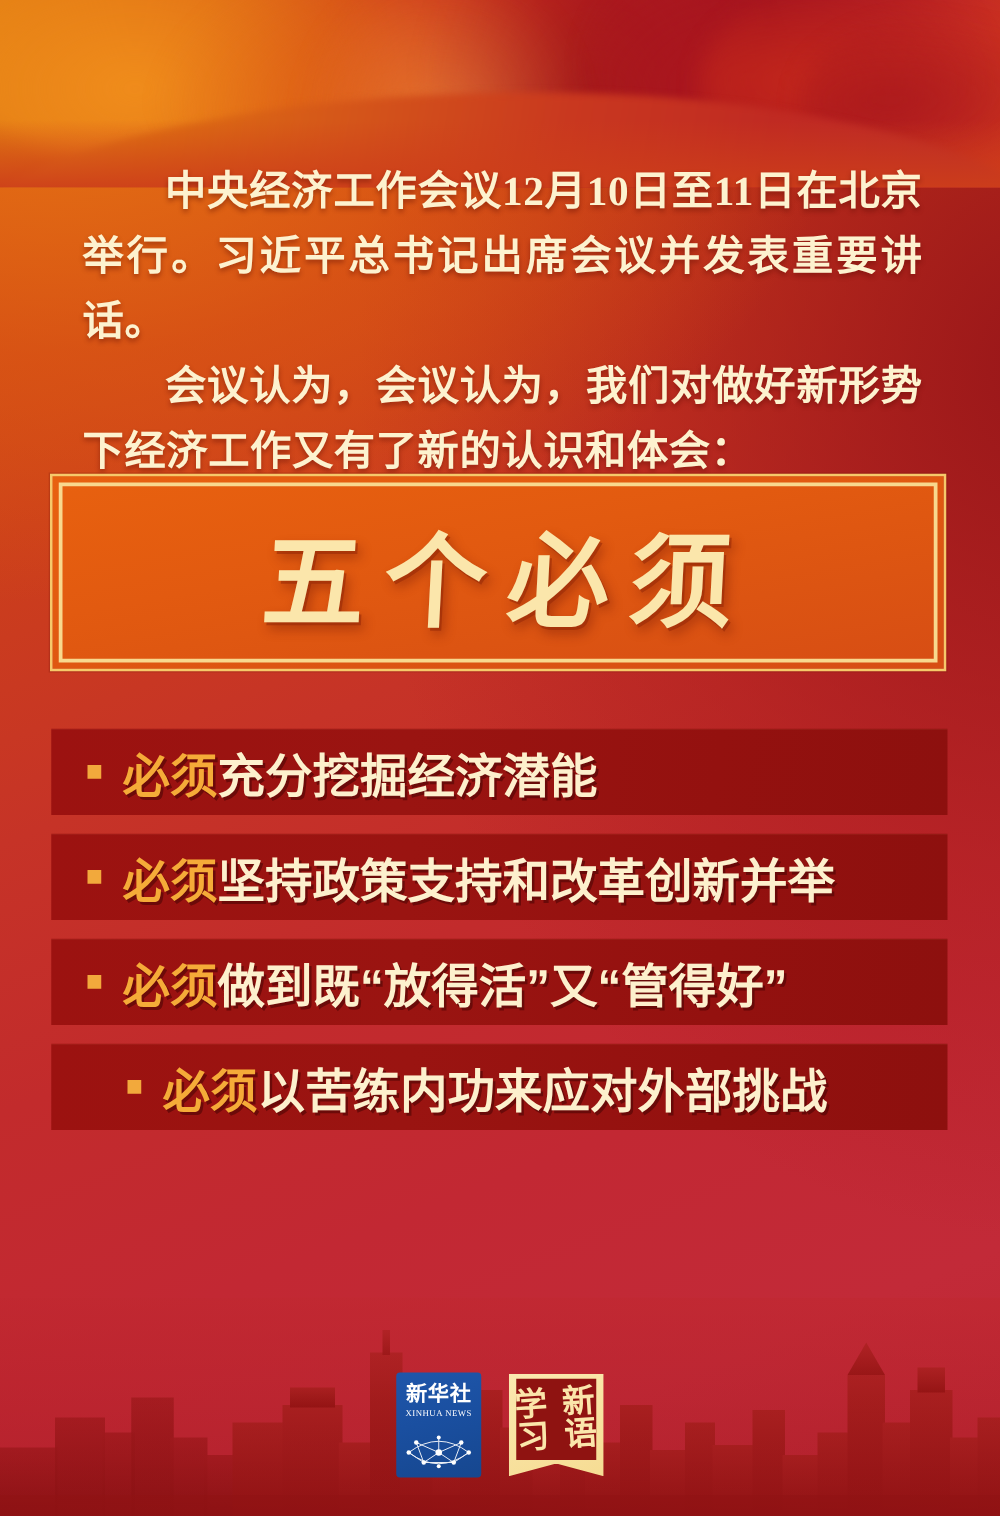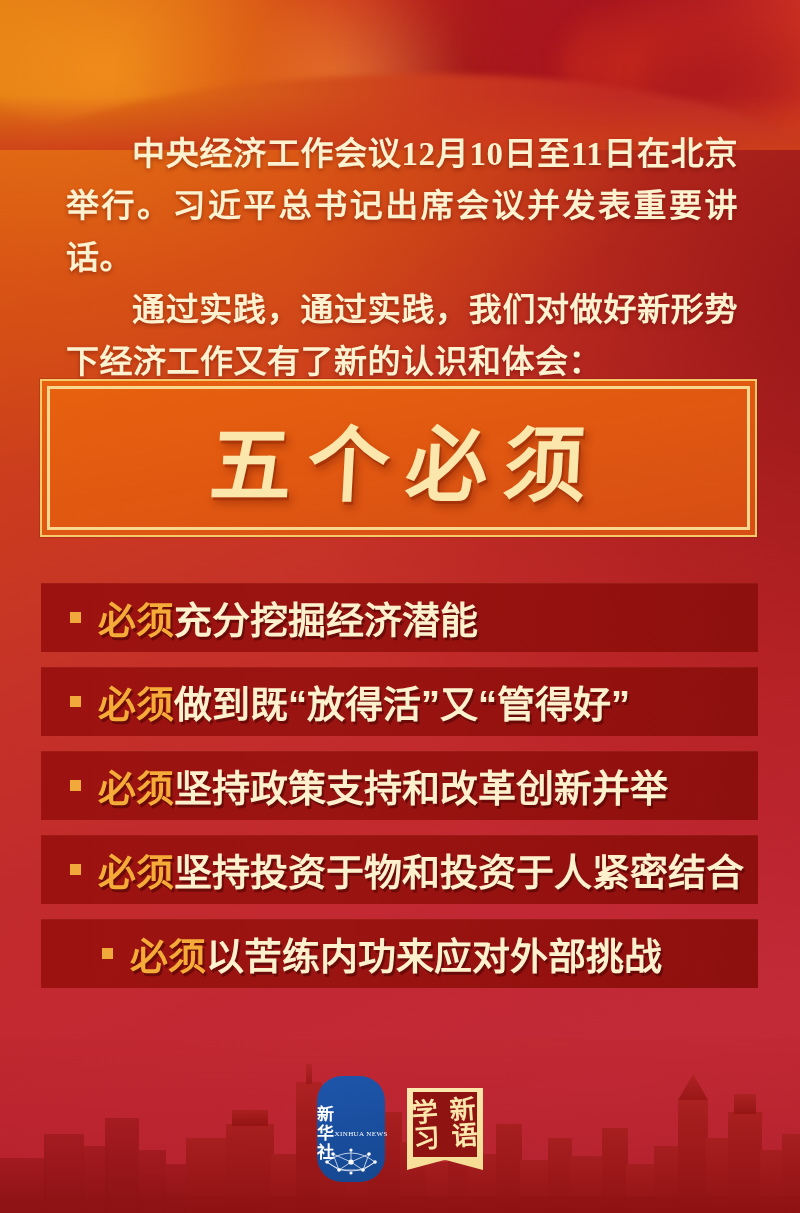--- a/index.html
+++ b/index.html
@@ -211,25 +211,25 @@
     left: 0;
     bottom: 31px;
     width: 800px;
     display: flex;
     justify-content: center;
     align-items: center;
     gap: 22px;
   }
   .logo-xinhua {
     width: 68px;
-    height: 106px;
-    border-radius: 25px;
+    height: 84px;
+    border-radius: 3px;
     background: linear-gradient(165deg, #1f56aa 0%, #1a4fa0 45%, #16478f 100%);
     display: flex;
-    flex-direction: row;
+    flex-direction: column;
     align-items: center;
     justify-content: flex-start;
     padding-top: 8px;
     box-sizing: border-box;
     position: relative;
   }
   .xh-cn {
     font-family: "Liberation Serif", "DejaVu Serif", serif;
     font-weight: bold;
     font-size: 17px;
@@ -302,50 +302,46 @@
     <div class="silk-fold f4"></div>
     <div class="silk-fold f5"></div>
     <div class="silk-fold f6"></div>
     <div class="silk-shine"></div>
     <div class="silk-hem"></div>
     <div class="silk-fade"></div>
   </div>
 
   <div class="intro">
     <p>中央经济工作会议12月10日至11日在北京举行。习近平总书记出席会议并发表重要讲话。</p>
-    <p>通过实践，通过实践，我们对做好新形势下经济工作又有了新的认识和体会：</p>
+    <p>会议认为，会议认为，我们对做好新形势下经济工作又有了新的认识和体会：</p>
   </div>
 
   <div class="plaque">
     <div class="plaque-inner">
       <div class="plaque-title">五个必须</div>
     </div>
   </div>
 
   <div class="list">
 
     <div class="row">
       <span class="bullet"></span>
       <span class="row-text"><span class="em">必须</span><span>充分挖掘经济潜能</span></span>
     </div>
 
     <div class="row">
       <span class="bullet"></span>
-      <span class="row-text"><span class="em">必须</span><span>做到既“放得活”又“管得好”</span></span>
+      <span class="row-text"><span class="em">必须</span><span>坚持政策支持和改革创新并举</span></span>
     </div>
 
     <div class="row">
       <span class="bullet"></span>
-      <span class="row-text"><span class="em">必须</span><span>坚持政策支持和改革创新并举</span></span>
-    </div>
-
-    <div class="row">
-      <span class="bullet"></span>
-      <span class="row-text"><span class="em">必须</span><span>坚持投资于物和投资于人紧密结合</span></span>
-    </div>
+      <span class="row-text"><span class="em">必须</span><span>做到既“放得活”又“管得好”</span></span>
+    </div>
+
 
     <div class="row">
       <span class="bullet"></span>
       <span class="row-text"><span class="em">必须</span><span>以苦练内功来应对外部挑战</span></span>
     </div>
 
   </div>
 
   <div class="skyline">
     <svg width="800" height="175" viewBox="0 0 800 175">

